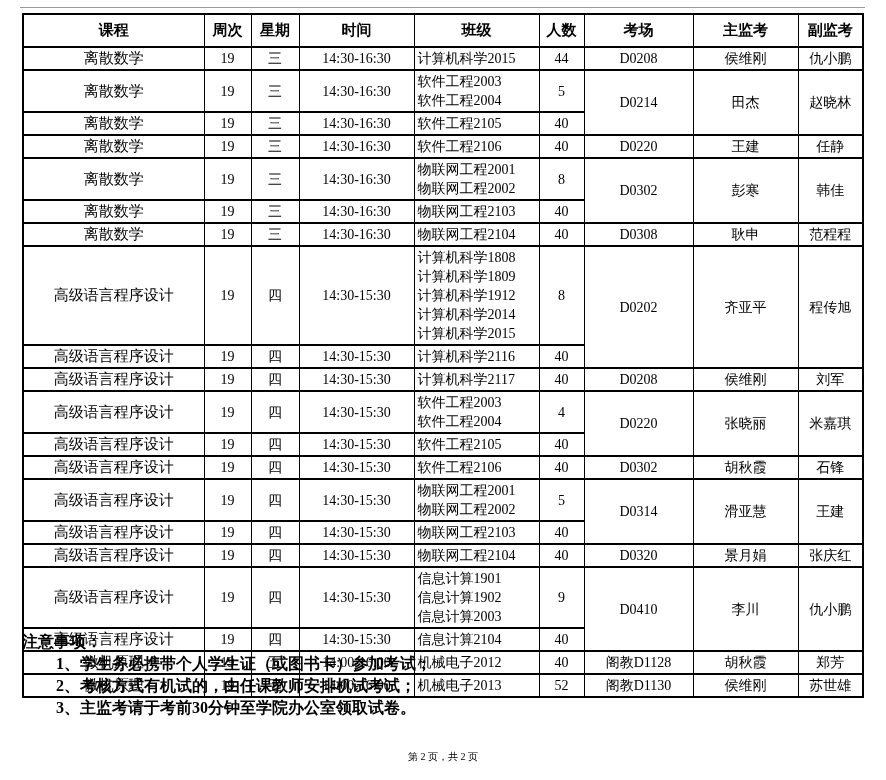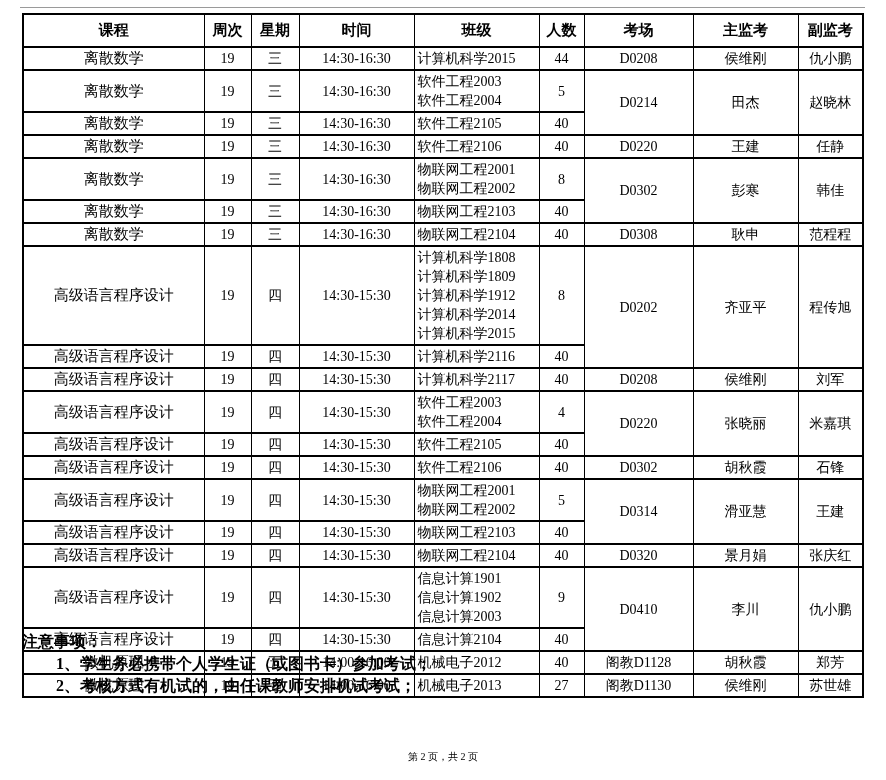--- a/index.html
+++ b/index.html
@@ -316,30 +316,31 @@
           <td class="c-center">郑芳</td>
         </tr>
         <tr>
           <td class="c-course">微机原理</td>
           <td class="c-center">19</td>
           <td class="c-center">五</td>
           <td class="c-center">14:00-16:00</td>
           <td class="c-classes">
             <div class="class-line">机械电子2013</div>
           </td>
-          <td class="c-center">27</td>
+          <td class="c-center">52</td>
           <td class="c-center">阁教D1130</td>
           <td class="c-center">侯维刚</td>
           <td class="c-center">苏世雄</td>
         </tr>
       </tbody>
   </table>
 
   <div class="notes">
     <div class="notes-title">注意事项：</div>
     <div id="notes-list">
         <div class="note-item">1、学生务必携带个人学生证（或图书卡）参加考试；</div>
         <div class="note-item">2、考核方式有机试的，由任课教师安排机试考试；</div>
+        <div class="note-item">3、主监考请于考前30分钟至学院办公室领取试卷。</div>
       </div>
   </div>
 
   <div class="footer">第 2 页，共 2 页</div>
 </div>
 
 </body></html>

